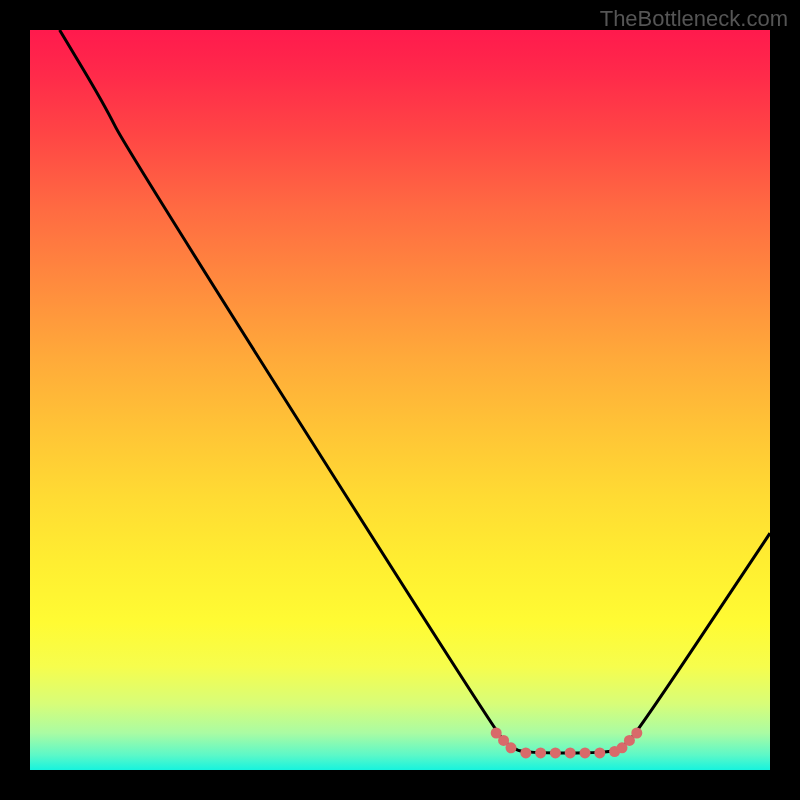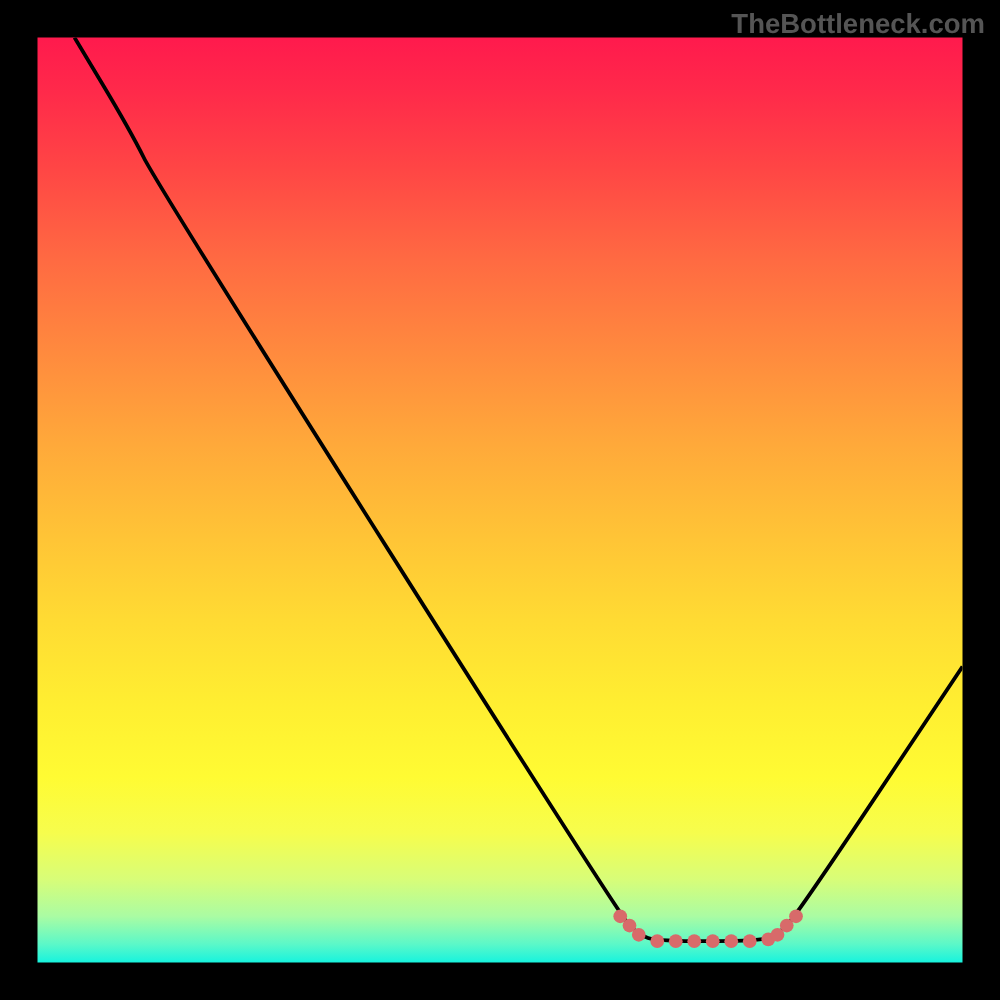--- a/index.html
+++ b/index.html
@@ -9,21 +9,21 @@
     background: #000;
     position: relative;
     font-family: Arial, sans-serif;
   }
   .watermark {
     position: absolute;
     top: 6px;
     right: 12px;
     color: #555;
     font-size: 22px;
-    font-weight: bold;
+    font-weight: normal;
     z-index: 10;
   }
   .plot-area {
     position: absolute;
     left: 30px;
     top: 30px;
     width: 740px;
     height: 740px;
   }
   .gradient-bg {

